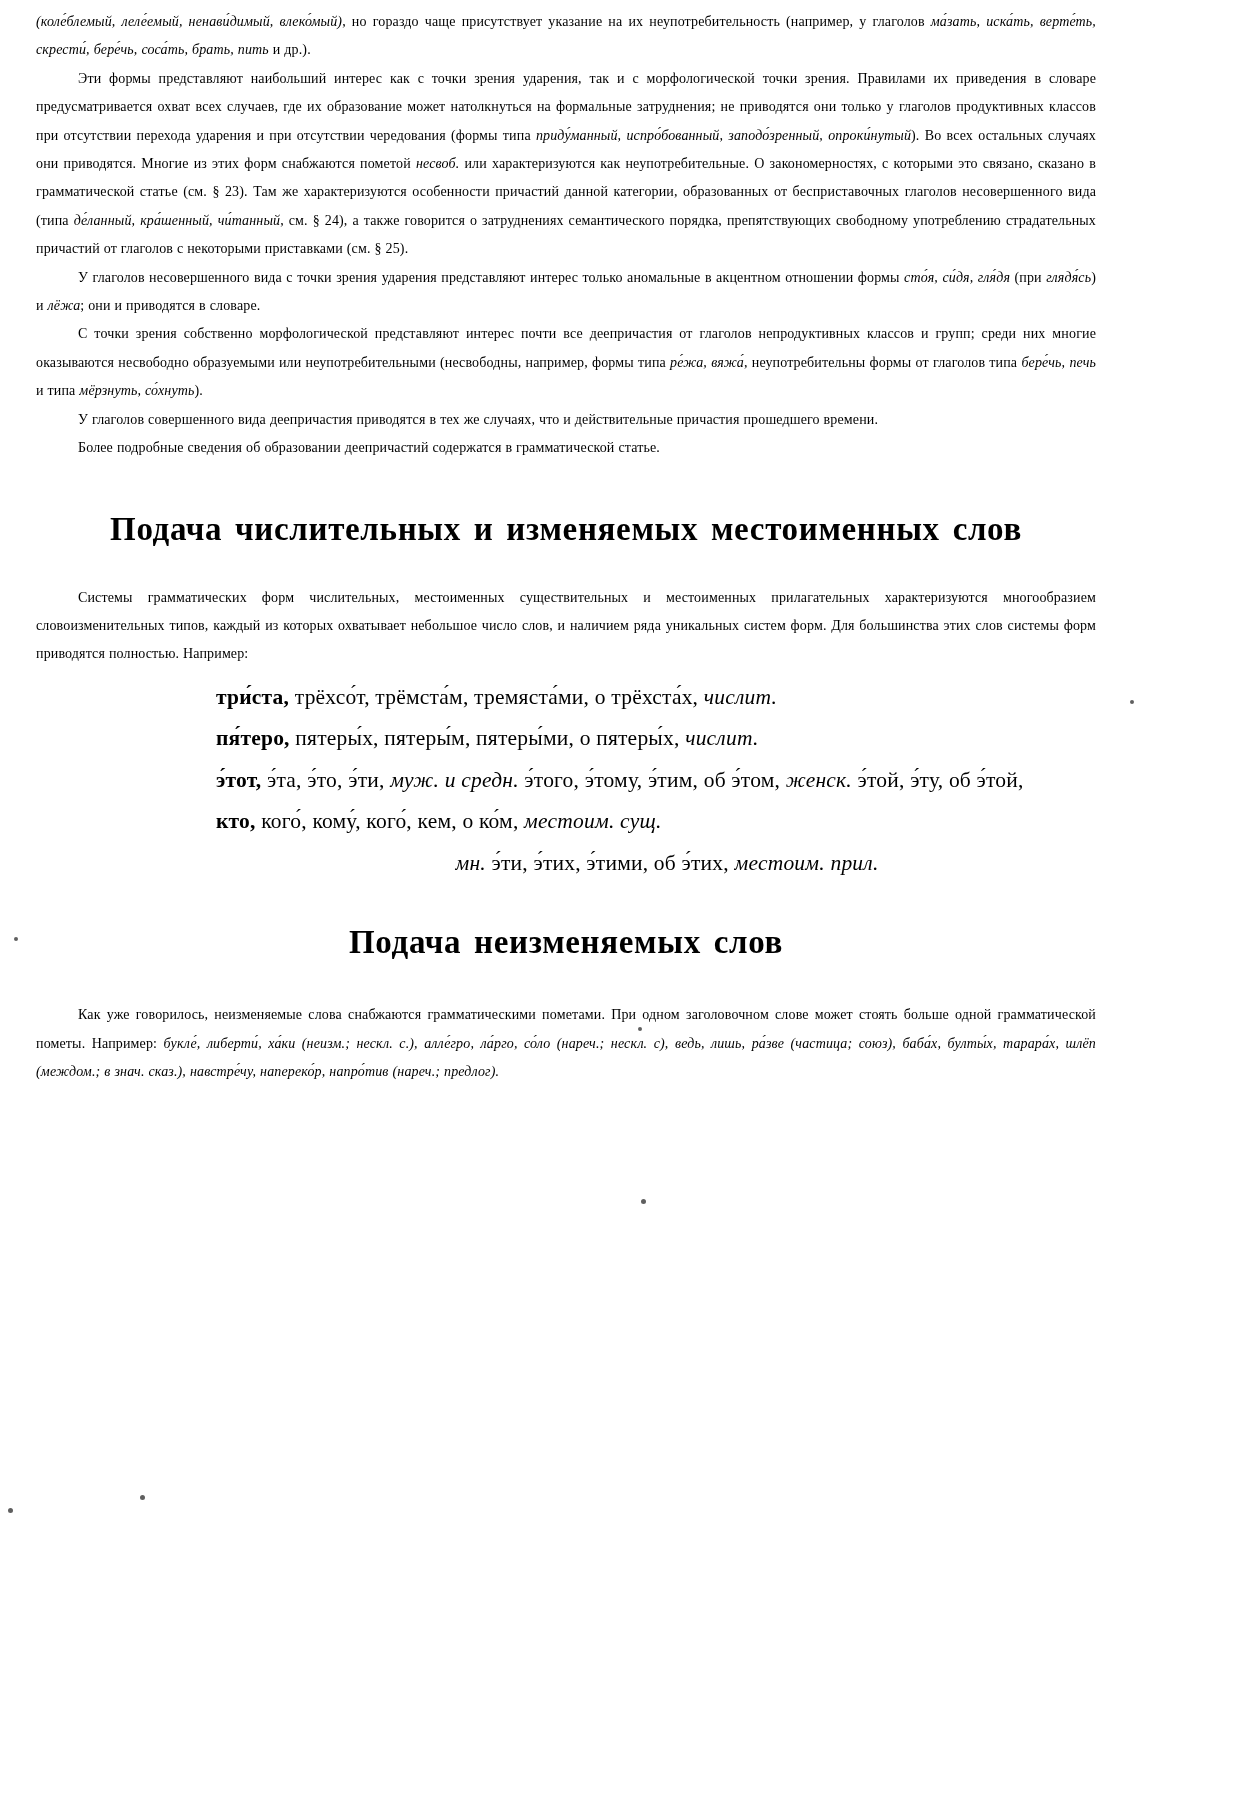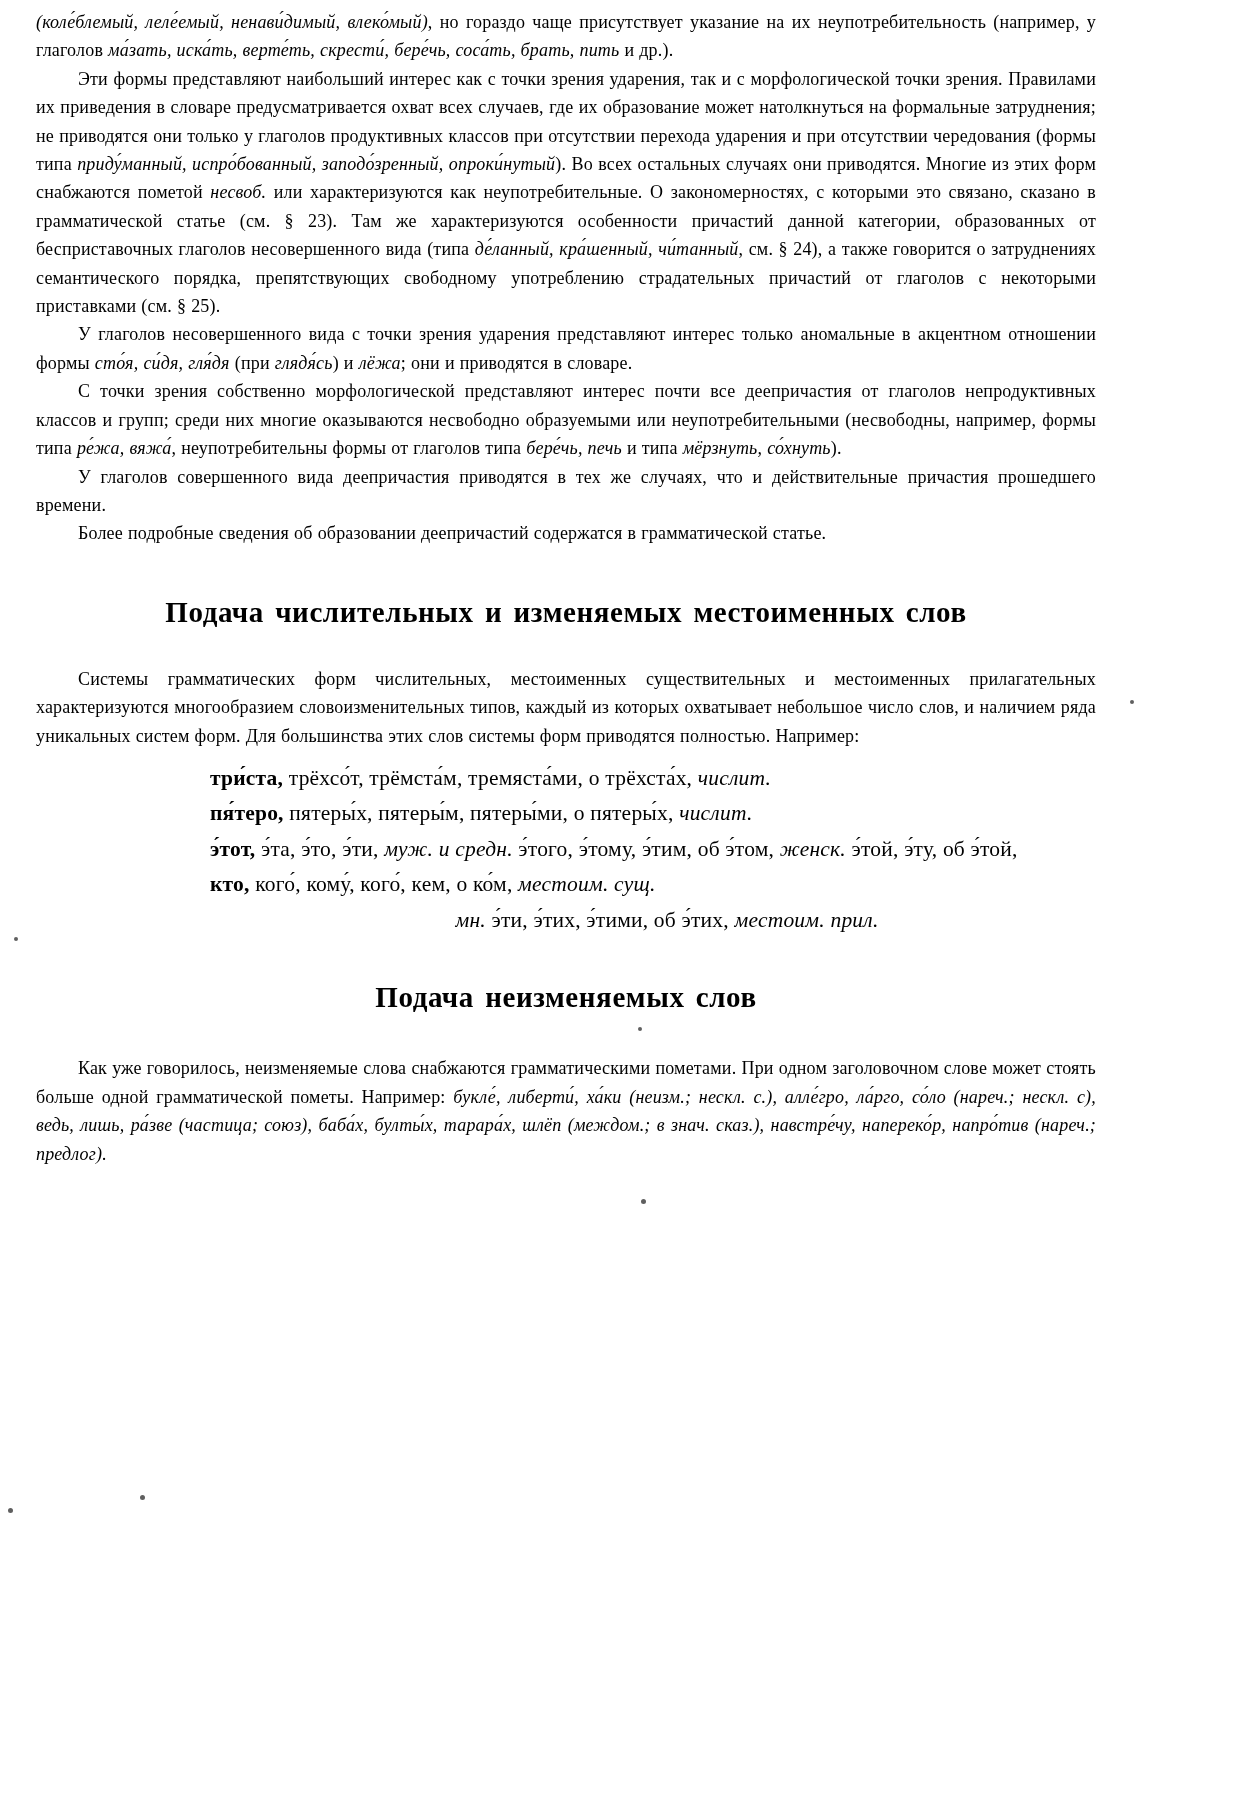--- a/index.html
+++ b/index.html
@@ -21,54 +21,54 @@
     overflow: hidden;
   }
   .content {
     position: absolute;
     left: 36px;
     top: 8px;
     width: 1060px;
   }
   p.body-par {
     margin: 0;
-    font-size: 18px;
+    font-size: 14px;
     line-height: 28.4px;
     text-align: justify;
     text-justify: inter-word;
     hyphens: none;
     letter-spacing: 0.01em;
     word-spacing: 0.02em;
   }
   p.body-par.indent {
     text-indent: 42px;
   }
   .it { font-style: italic; }
   .bd { font-weight: bold; }
 
   h2.section-heading {
-    font-size: 29px;
+    font-size: 33px;
     font-weight: bold;
     text-align: center;
     margin: 0;
     letter-spacing: 0.02em;
     word-spacing: 0.12em;
   }
   .heading-block-1 { margin-top: 48px; margin-bottom: 36px; }
   .heading-block-2 { margin-top: 46px; margin-bottom: 40px; }
 
   ul.example-list {
     list-style: none;
     margin: 14px 0 0 0;
     padding: 0 0 0 168px;
     font-size: 21.5px;
     line-height: 29.5px;
   }
   ul.example-list li {
-    margin: 6px;
+    margin: 12px;
     text-indent: -0px;
     letter-spacing: 0.01em;
   }
   ul.example-list li.wrap {
     padding-left: 34px;
     text-align: center;
   }
 
   
   .speck {

